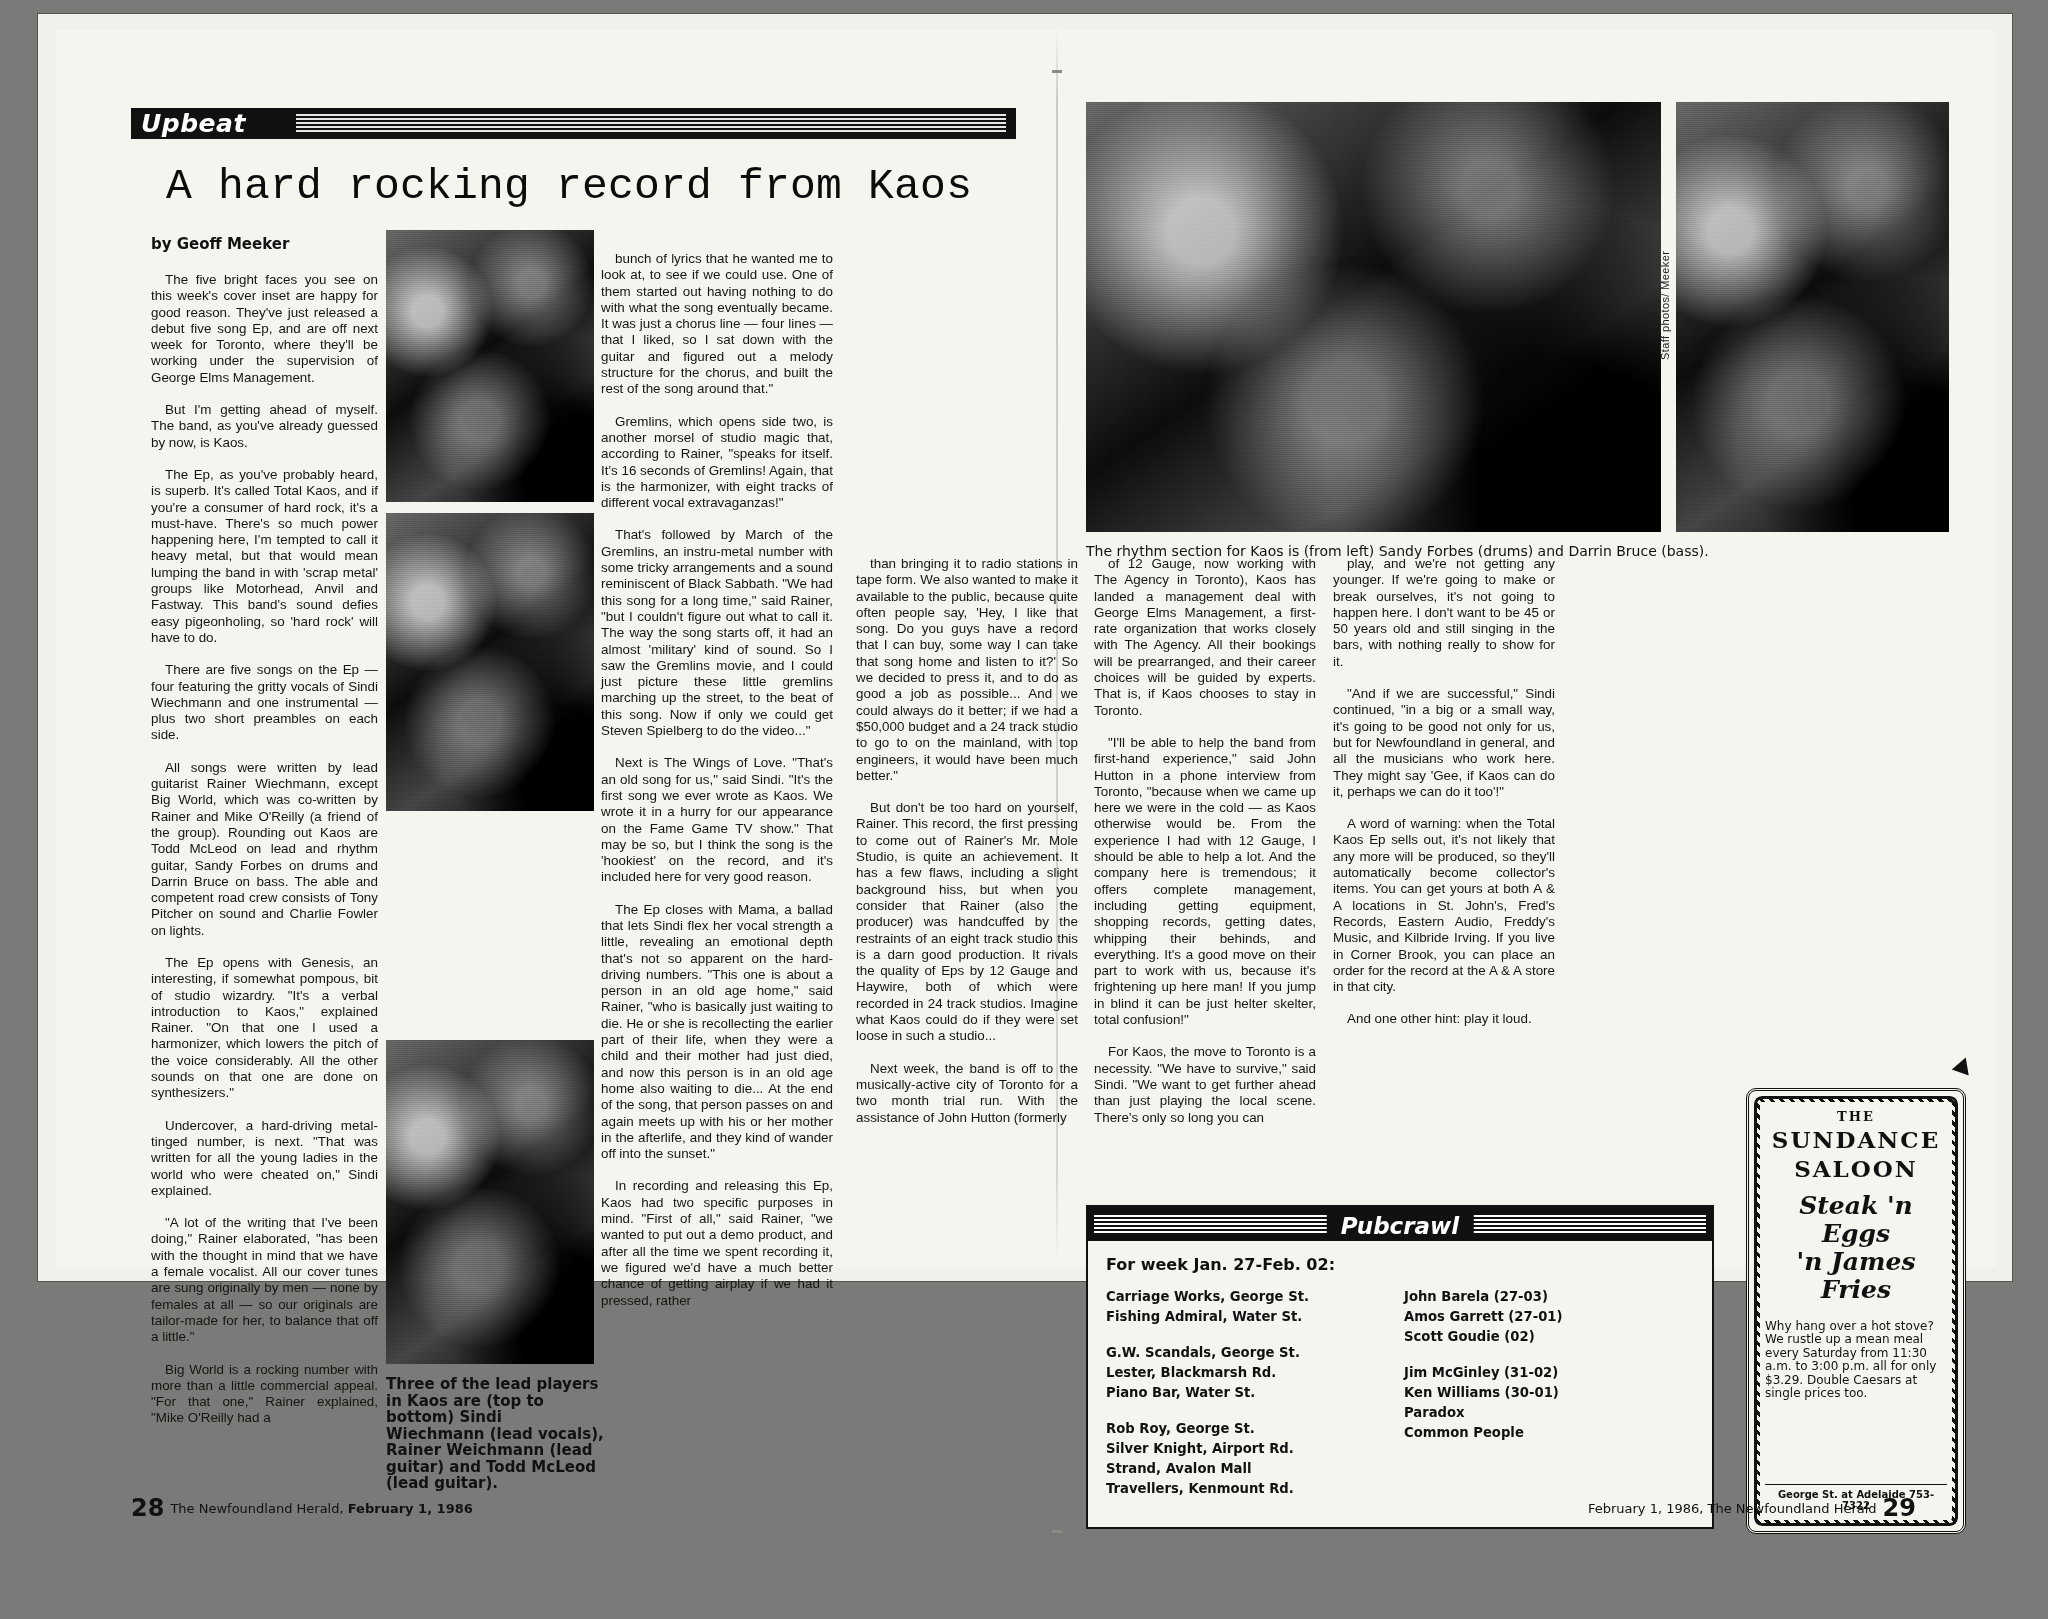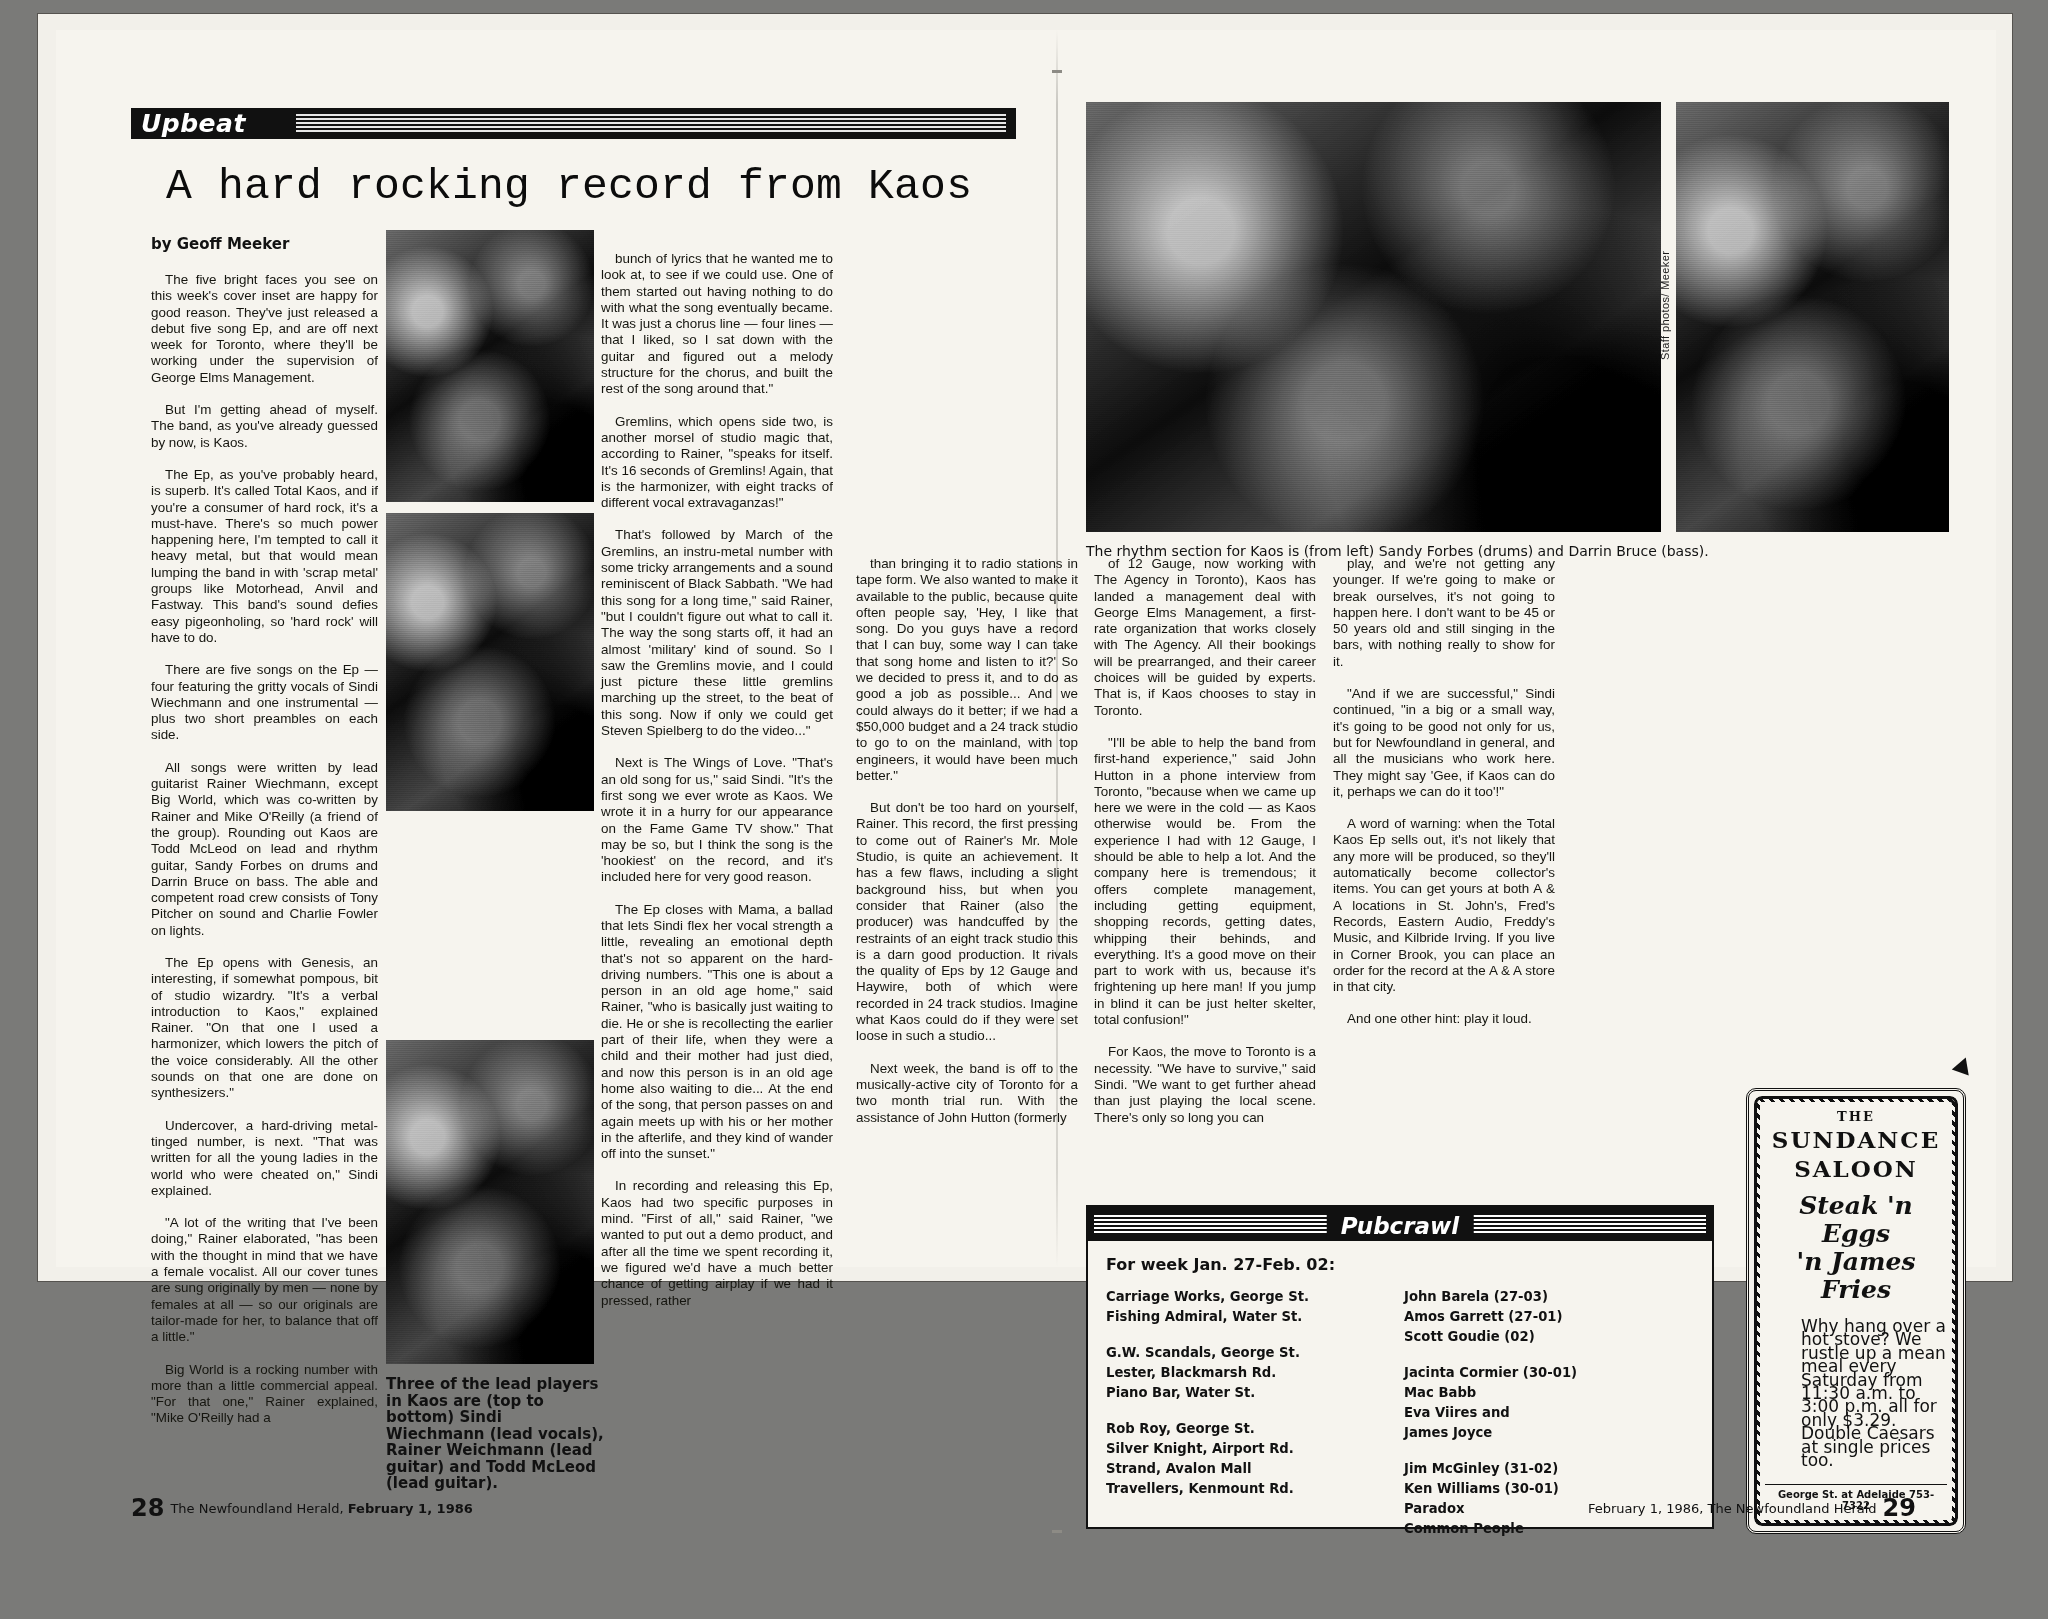--- a/index.html
+++ b/index.html
@@ -160,22 +160,22 @@
   .ad-the { font-family:"DejaVu Serif", serif; font-size:13px; font-weight:bold; letter-spacing:2px; margin-top:2px;}
   .ad-name {
     font-family:"DejaVu Serif", serif; font-weight:bold; font-size:23px;
     letter-spacing:2px; line-height:27px; margin-top:2px;
   }
   .ad-script {
     font-family:"DejaVu Serif", serif; font-style:italic; font-weight:bold;
     font-size:25px; line-height:28px; margin-top:10px;
   }
   .ad-body {
-    font-family:"DejaVu Sans", sans-serif; font-size:17px; line-height:13.4px;
-    text-align:left; margin-top:16px; color:#111;margin-left:36px;
+    font-family:"DejaVu Sans", sans-serif; font-size:12px; line-height:13.4px;
+    text-align:left; margin-top:16px; color:#111;
   }
   .ad-foot {
     position:absolute; left:0; right:0; bottom:4px;
     font-family:"DejaVu Sans", sans-serif; font-size:10px; font-weight:bold;
     border-top:1px solid #111; padding-top:4px;
   }
 
   
   .folio { position:absolute; font-family:"DejaVu Sans", sans-serif; color:#111; }
   #folioL { left:75px; top:1464px; font-size:13px; }
@@ -289,26 +289,20 @@
               <div>Travellers, Kenmount Rd.</div>
             </div>
           </div>
         <div class="pub-col right" id="pubActs">
             <div class="grp">
               <div>John Barela (27-03)</div>
               <div>Amos Garrett (27-01)</div>
               <div>Scott Goudie (02)</div>
             </div>
             <div class="grp">
-              <div>Jacinta Cormier (30-01)</div>
-              <div>Mac Babb</div>
-              <div>Eva Viires and</div>
-              <div>James Joyce</div>
-            </div>
-            <div class="grp">
               <div>Jim McGinley (31-02)</div>
               <div>Ken Williams (30-01)</div>
               <div>Paradox</div>
               <div>Common People</div>
             </div>
           </div>
       </div>
     </div>
 
     <div class="ad">

